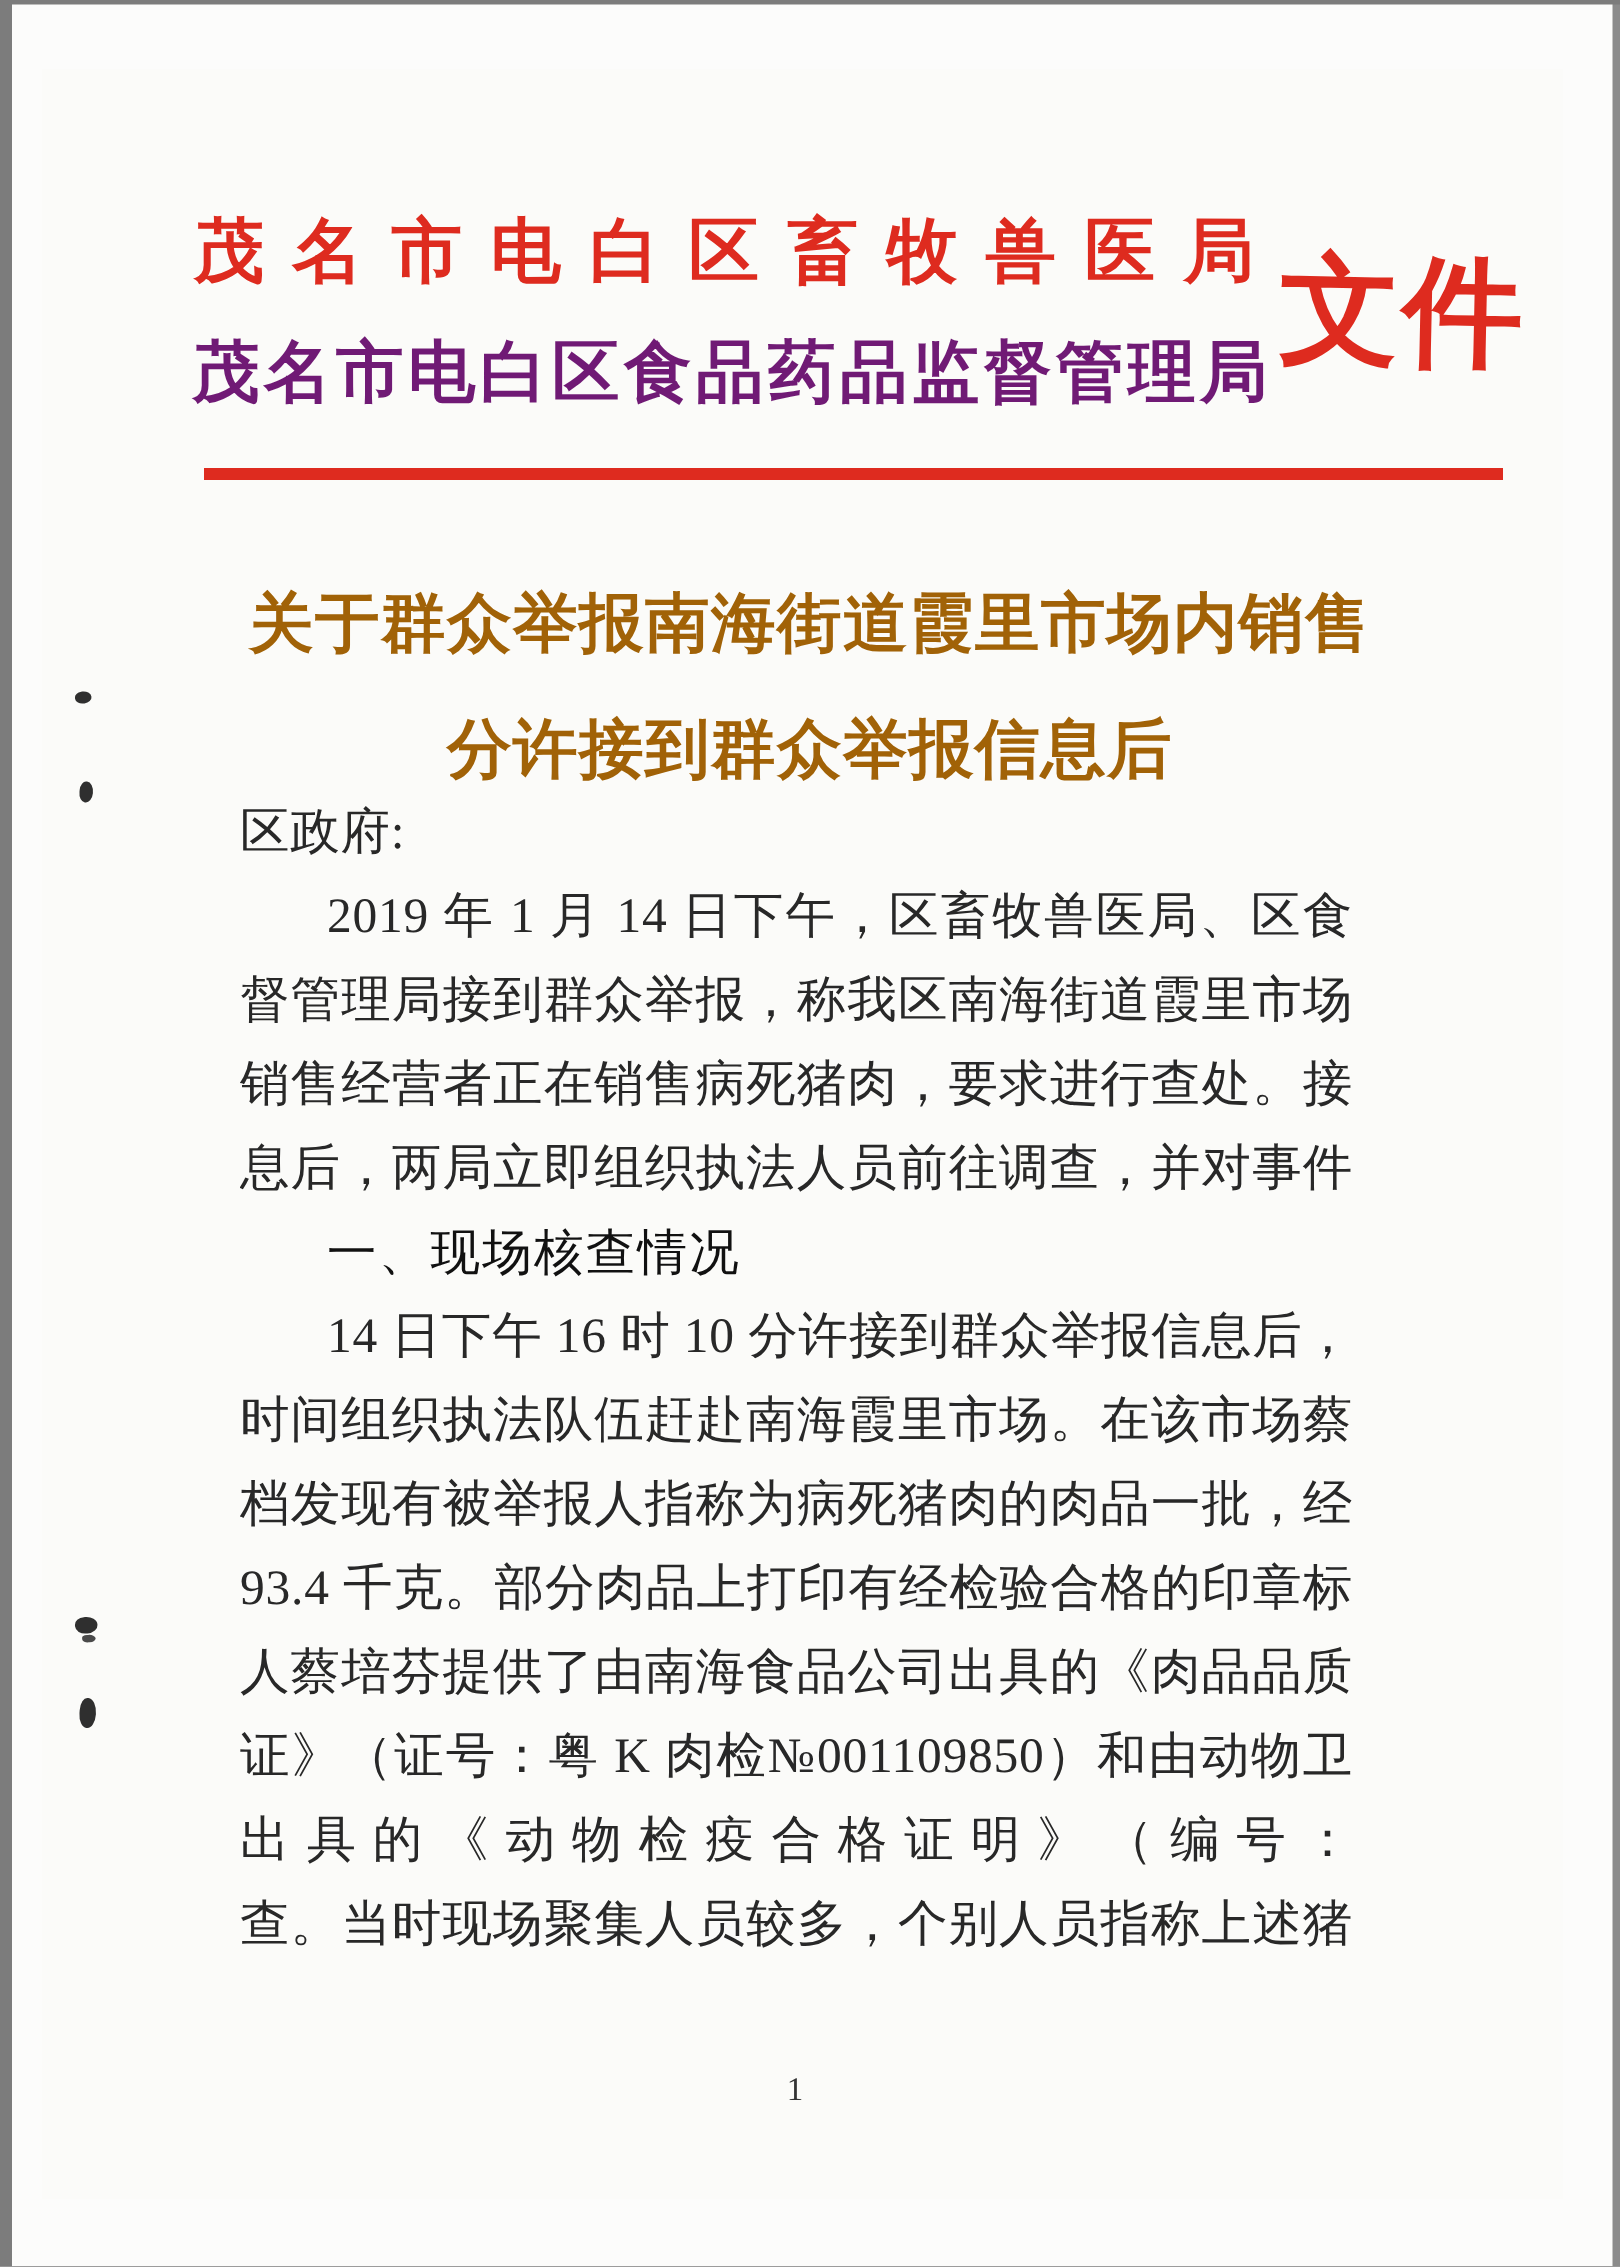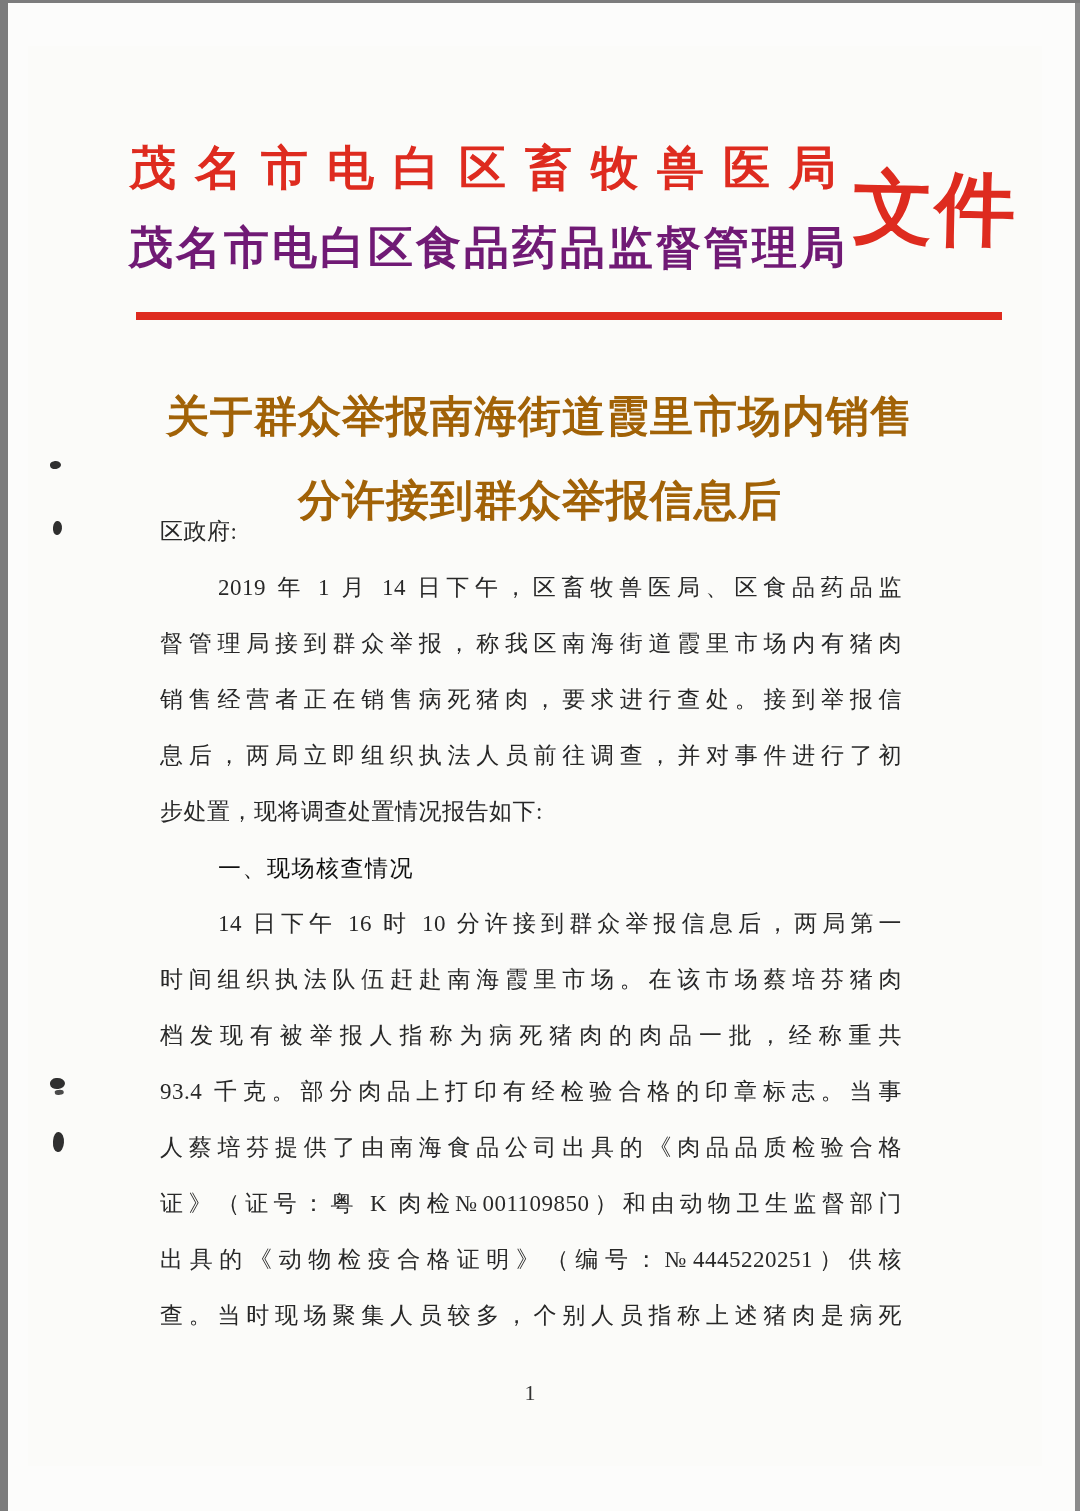--- a/index.html
+++ b/index.html
@@ -47,22 +47,22 @@
   
   .doc-title {
     position: absolute; left: 0; top: 375px; width: 1080px;
     text-align: center; color: #a16207;
     font-size: 43px; line-height: 84px; font-weight: 700;
     letter-spacing: 1px; white-space: nowrap;
   }
 
   
   .doc-body {
-    position: absolute; left: 160px; top: 504px; width: 742px;
-    font-size: 23px; line-height: 56px; color: #282828;
+    position: absolute; left: 160px; top: 527px; width: 742px;
+    font-size: 33px; line-height: 56px; color: #282828;
     letter-spacing: 0.5px;
   }
   .bl { height: 56px; white-space: nowrap; }
   .bl.j { white-space: normal; text-align: justify; text-align-last: justify; overflow: hidden; }
   .bl.ind { text-indent: 58px; }
   .bl.hd {
     font-family: "Liberation Sans", "DejaVu Sans", sans-serif;
     font-weight: 400; color: #111; letter-spacing: 1.5px;
   }
 
@@ -95,21 +95,20 @@
     <div>关于群众举报南海街道霞里市场内销售</div>
     <div>分许接到群众举报信息后</div>
   </div>
 
   <div class="doc-body">
     <div class="bl">区政府:</div>
     <div class="bl ind j">2019 年 1 月 14 日下午，区畜牧兽医局、区食品药品监</div>
     <div class="bl j">督管理局接到群众举报，称我区南海街道霞里市场内有猪肉</div>
     <div class="bl j">销售经营者正在销售病死猪肉，要求进行查处。接到举报信</div>
     <div class="bl j">息后，两局立即组织执法人员前往调查，并对事件进行了初</div>
-    <div class="bl">步处置，现将调查处置情况报告如下:</div>
     <div class="bl ind hd">一、现场核查情况</div>
     <div class="bl ind j">14 日下午 16 时 10 分许接到群众举报信息后，两局第一</div>
     <div class="bl j">时间组织执法队伍赶赴南海霞里市场。在该市场蔡培芬猪肉</div>
     <div class="bl j">档发现有被举报人指称为病死猪肉的肉品一批，经称重共</div>
     <div class="bl j">93.4 千克。部分肉品上打印有经检验合格的印章标志。当事</div>
     <div class="bl j">人蔡培芬提供了由南海食品公司出具的《肉品品质检验合格</div>
     <div class="bl j">证》（证号：粤 K 肉检№001109850）和由动物卫生监督部门</div>
     <div class="bl j">出具的《动物检疫合格证明》（编号：№4445220251）供核</div>
     <div class="bl j">查。当时现场聚集人员较多，个别人员指称上述猪肉是病死</div>
   </div>

